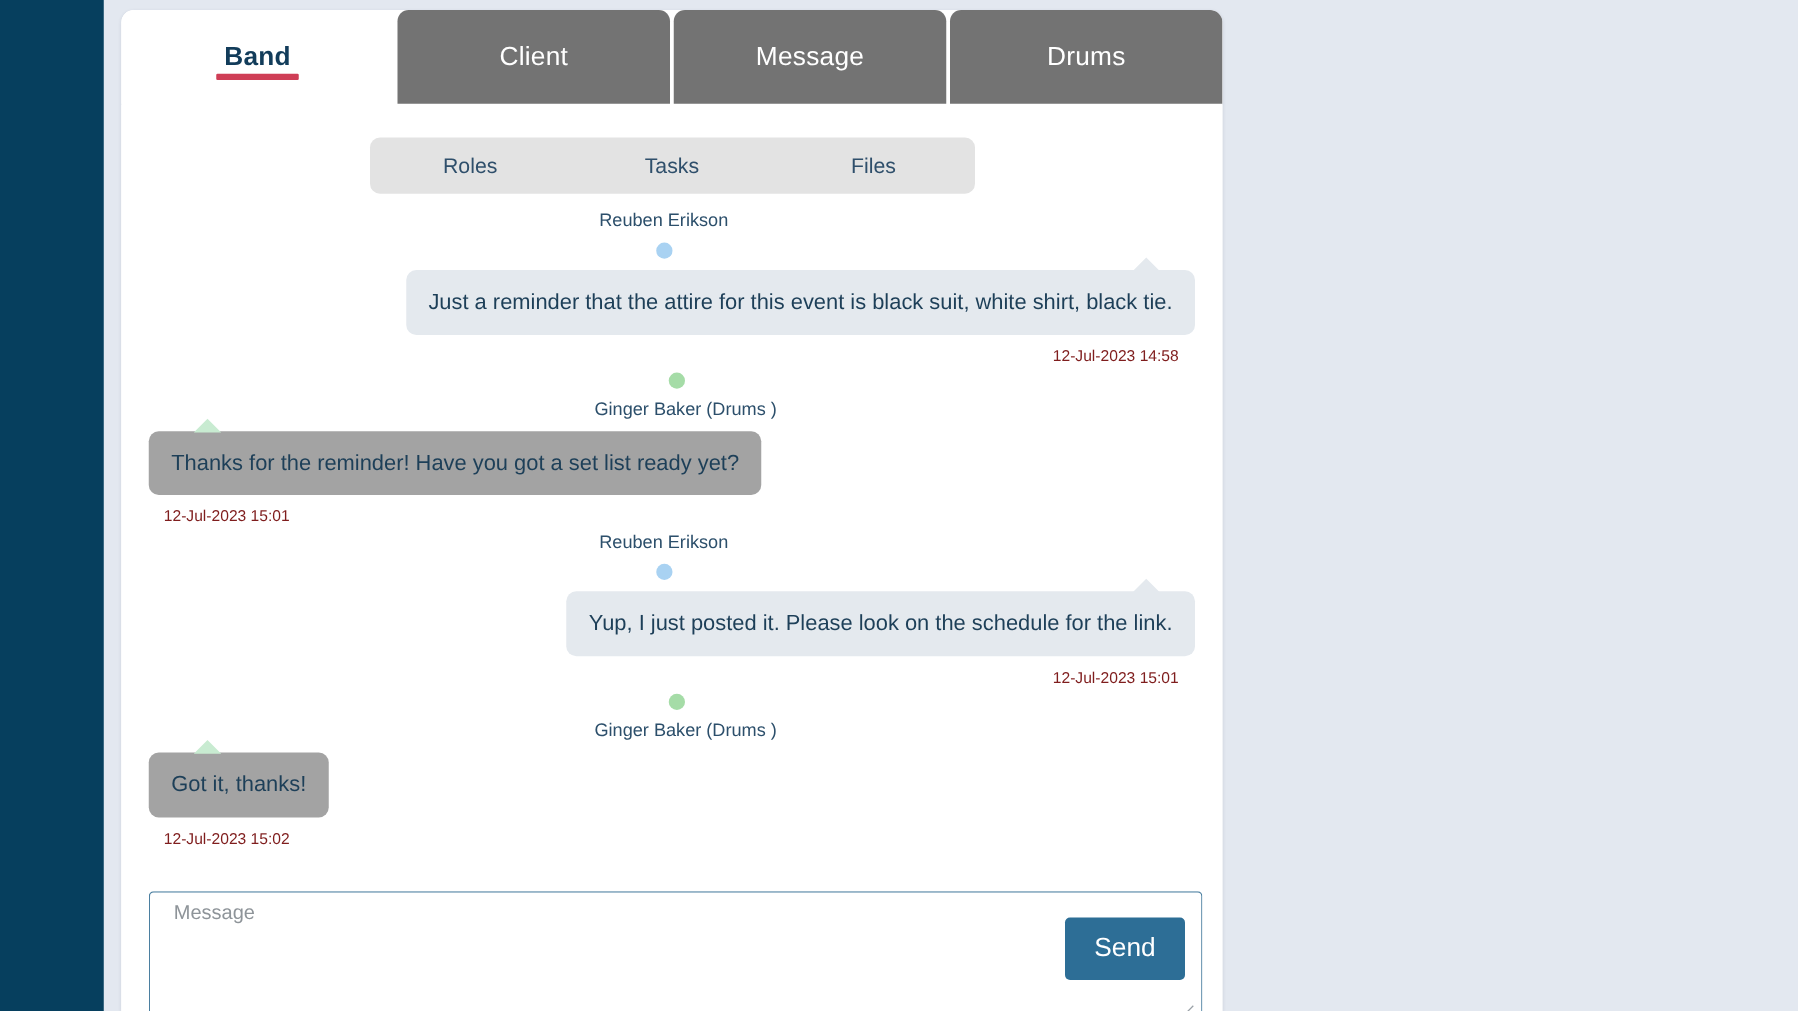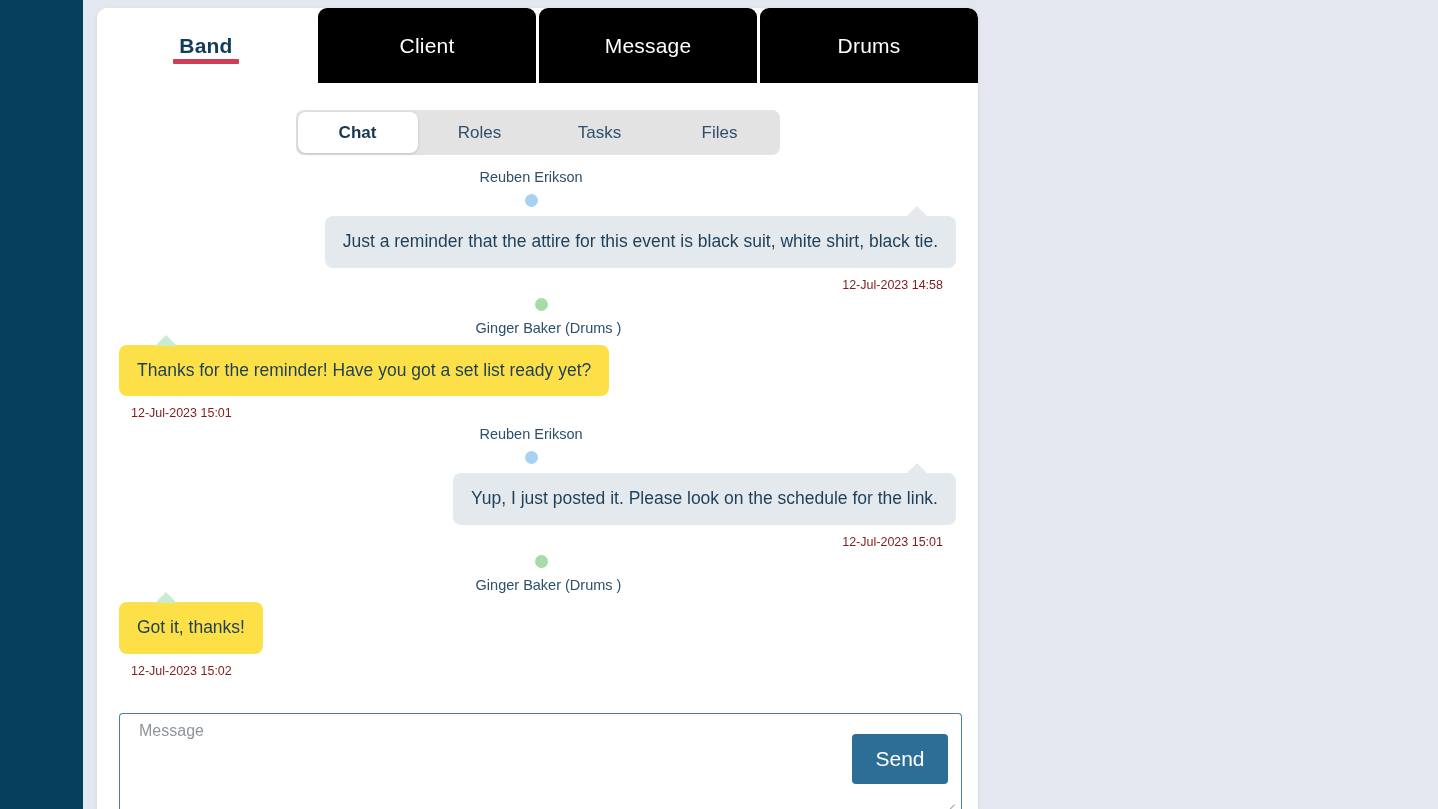--- a/index.html
+++ b/index.html
@@ -36,21 +36,21 @@
     height: 76px;
     width: 881px;
     display: flex;
     gap: 3px;
     background: transparent;
   }
   .tab {
     flex: 1 1 0;
     height: 75px;
     border-radius: 9px 9px 0 0;
-    background: #000000;
+    background: #737373;
     color: #ffffff;
     display: flex;
     align-items: center;
     justify-content: center;
     font-size: 21px;
     letter-spacing: .2px;
     cursor: pointer;
     user-select: none;
   }
   .tab.active {
@@ -144,21 +144,21 @@
     position: relative;
     padding: 14px 18px;
     border-radius: 8px;
     font-size: 17.5px;
     line-height: 1.35;
     color: #1d4straight;
     color: #1d3f58;
     max-width: 700px;
   }
   .bubble.grey  { background: #e4e9ee; }
-  .bubble.green { background: #fde047; }
+  .bubble.green { background: #a3a3a3; }
 
   
   .bubble .tail {
     position: absolute;
     top: -10px;
     width: 0; height: 0;
     border-left: 11px solid transparent;
     border-right: 11px solid transparent;
   }
   .bubble.grey .tail  { right: 28px; border-bottom: 11px solid #e4e9ee; }
@@ -244,21 +244,20 @@
         </div>
         <div class="tab">
           <span class="tab-label">Drums</span>
         </div>
       </div>
 
     <div class="card-body">
 
       <div class="segwrap">
         <div class="seg" id="sub-tab-bar">
-            <div class="seg-item active">Chat</div>
             <div class="seg-item">Roles</div>
             <div class="seg-item">Tasks</div>
             <div class="seg-item">Files</div>
           </div>
       </div>
 
       <div class="messages" id="chat-message-list">
           <div class="msg right">
             <div class="msg-head">
               <span>Reuben Erikson</span>

